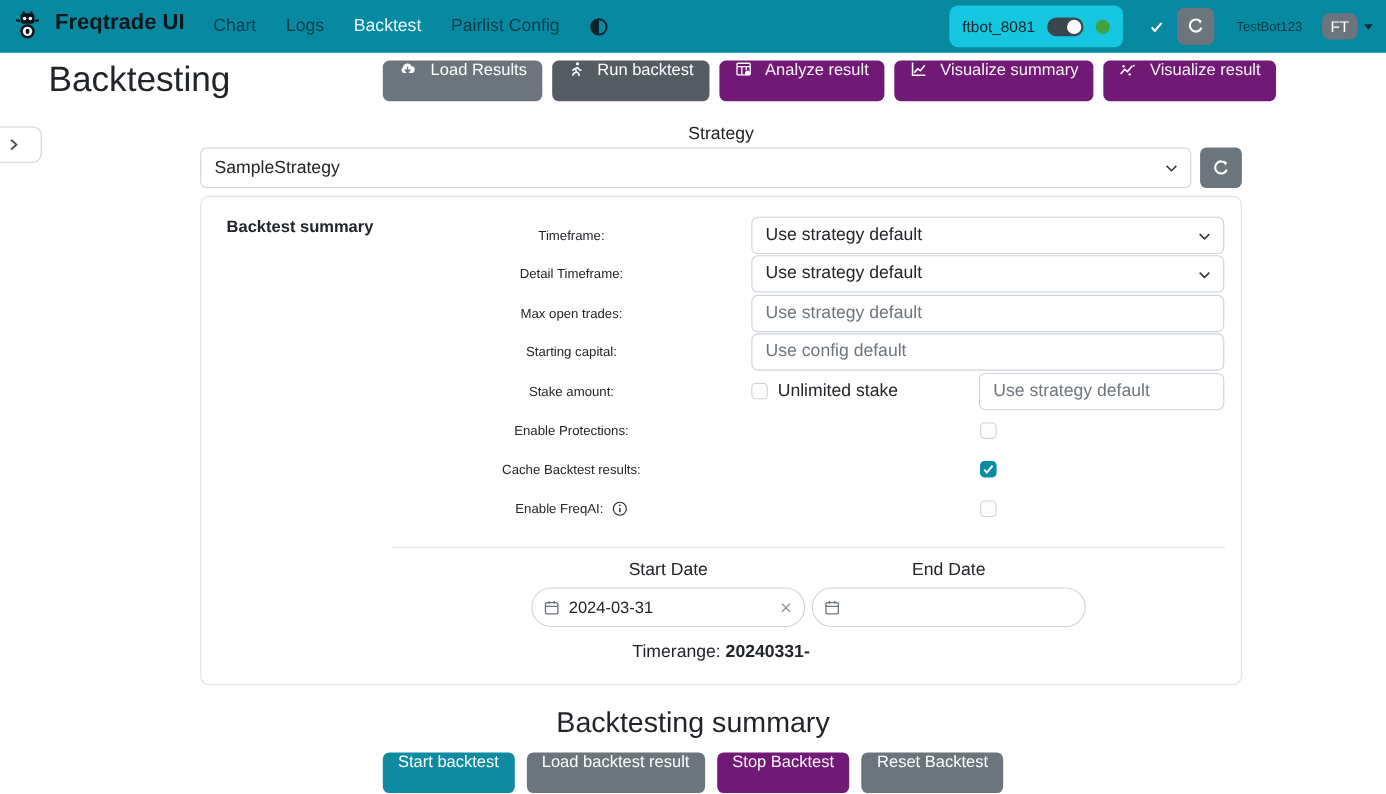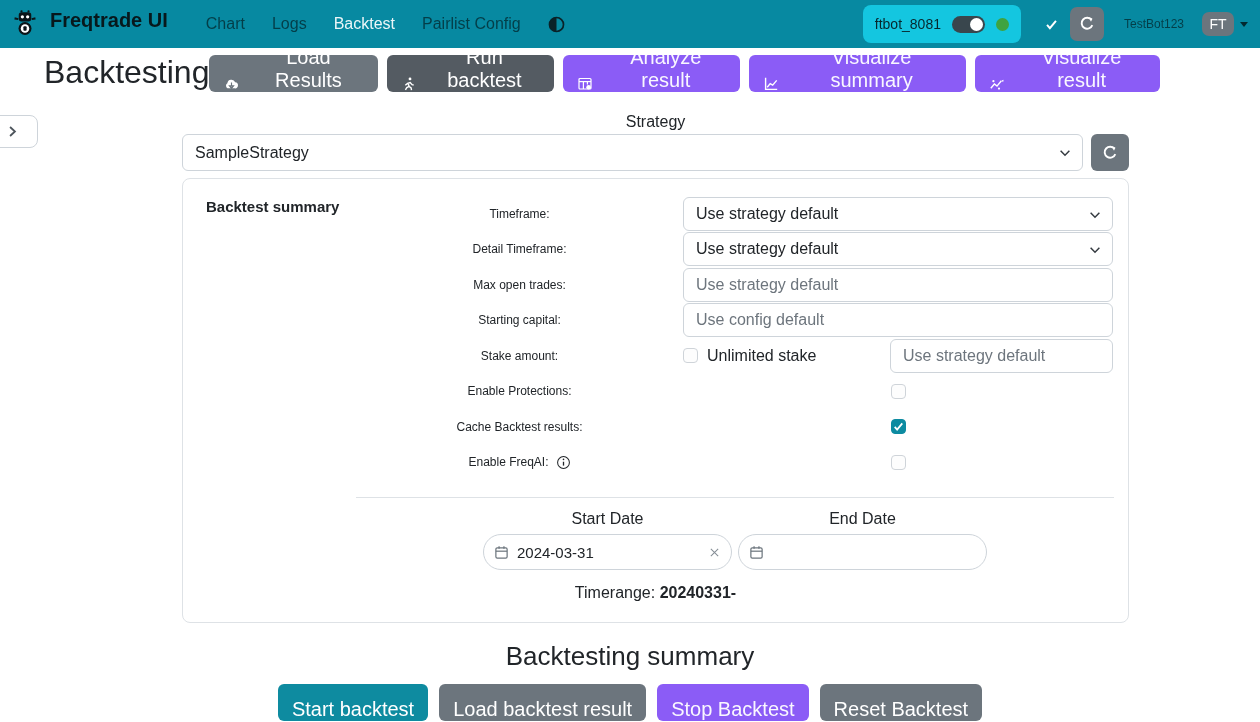--- a/index.html
+++ b/index.html
@@ -3,21 +3,21 @@
 <meta charset="utf-8">
 <style>
   * { margin:0; padding:0; box-sizing:border-box; }
   html,body { width:1260px; height:722px; overflow:hidden; background:#fff;
     font-family:"Liberation Sans", sans-serif; color:#212529; }
 
   
   .navbar { height:48px; background:#0789A1; display:flex; align-items:center; padding:0 12px 0 10px; }
   .brand-group { display:flex; align-items:flex-start; gap:10px; cursor:pointer; }
   .brand-title { font-size:20px; font-weight:700; color:#07181c; }
-  .nav-links { display:flex; align-items:center; gap:27px; margin-left:38px; }
+  .nav-links { display:flex; align-items:center; gap:27px; margin-left:26px; }
   .nav-link { font-size:16px; color:rgba(0,0,0,0.55); cursor:pointer; }
   .nav-link.active { color:rgba(255,255,255,0.92); }
   .theme-toggle { margin-left:27px; display:flex; align-items:center; cursor:pointer; }
   .nav-right { margin-left:auto; display:flex; align-items:center; }
   .bot-badge { height:38px; background:#14C6E0; border-radius:8px; display:flex; align-items:center;
     gap:11px; padding:0 12px; cursor:pointer; }
   .bot-name { font-size:14px; color:#07272d; }
   .switch { width:33px; height:17px; border-radius:9px; background:#39464d; position:relative; cursor:pointer; }
   .switch .knob { position:absolute; right:2px; top:2px; width:13px; height:13px; border-radius:50%; background:#fff; }
   .status-dot { width:13px; height:13px; border-radius:50%; background:#3FA33F; }
@@ -27,25 +27,25 @@
   .nav-user { font-size:12px; color:rgba(0,0,0,0.55); margin:0 18px 0 20px; }
   .avatar { width:32px; height:24px; border-radius:7px; background:#6c757d; color:#fff; font-size:14px;
     display:flex; align-items:center; justify-content:center; cursor:pointer; }
   .caret { width:0; height:0; border-left:4px solid transparent; border-right:4px solid transparent;
     border-top:5px solid rgba(0,0,0,0.7); margin-left:6px; }
 
   
   .page-header { display:flex; justify-content:space-between; align-items:flex-start; padding:6px 100px 0 44px; }
   .page-title { font-size:32px; font-weight:500; line-height:1.15; }
   .hdr-buttons { display:flex; gap:9px; margin-top:1px; }
-  .btn { display:flex; align-items:flex-end; gap:12px; border:none; border-radius:6px; padding:0 14px;
-    height:37px; font-size:20px; color:#fff; background:#6c757d; cursor:pointer;
+  .btn { display:flex; align-items:flex-start; gap:12px; border:none; border-radius:6px; padding:0 14px;
+    height:37px; font-size:15px; color:#fff; background:#6c757d; cursor:pointer;
     font-family:"Liberation Sans", sans-serif; }
   .btn.active { background:#545b62; }
-  .btn.disabled { background:#8b5cf6; color:rgba(255,255,255,0.95); cursor:default; }
+  .btn.disabled { background:#701a75; color:rgba(255,255,255,0.95); cursor:default; }
 
   
   .sidebar-toggle { position:absolute; top:115px; left:-13px; width:51px; height:33px; background:#fff;
     border:1px solid #ced4da; border-radius:8px; display:flex; align-items:center; justify-content:center;
     cursor:pointer; }
 
   
   .main { width:947px; margin:0 1px 0 182px; }
   .strategy-label { text-align:center; font-size:16px; margin:21px 0 3px; }
   .strategy-row { display:flex; gap:8px; }

